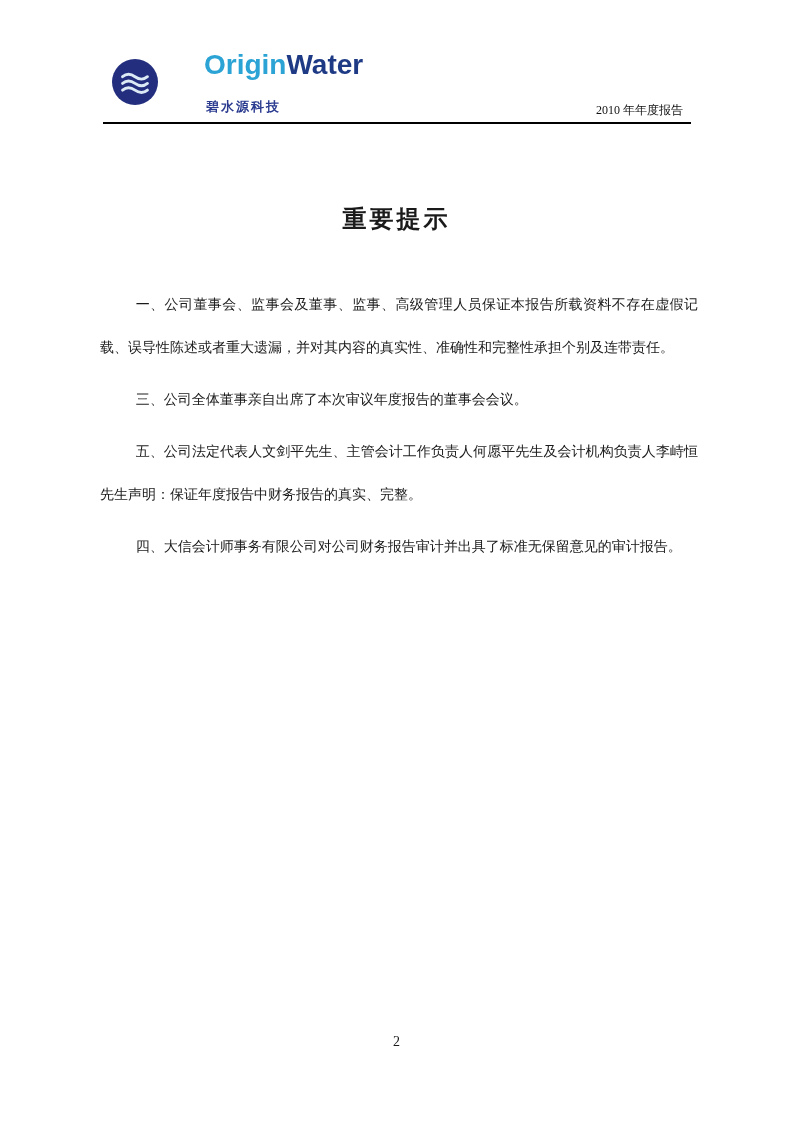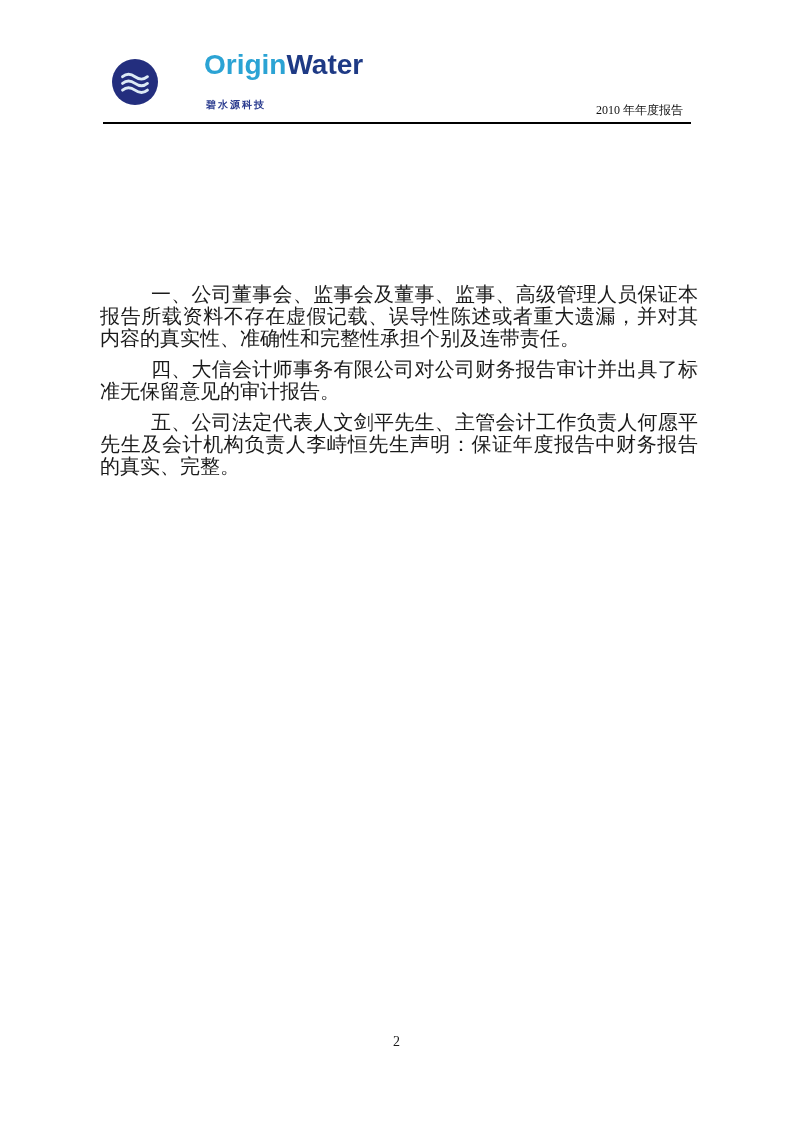--- a/index.html
+++ b/index.html
@@ -36,21 +36,21 @@
     white-space: nowrap;
     margin-left: 41px;
   }
   .brand-origin { font-weight: 700; }
   .brand-water  { font-weight: 600; }
   .brand-subtitle {
     position: absolute;
     left: 206px;
     top: 98px;
     font-family: Liberation Serif, serif;
-    font-size: 10px;
+    font-size: 13px;
     font-weight: 600;
     letter-spacing: 2px;
     white-space: nowrap;
   }
   .report-label {
     position: absolute;
     right: 110px;
     top: 102px;
     font-size: 12px;
     color: #111111;
@@ -74,22 +74,22 @@
     text-align: center;
     font-size: 24px;
     font-weight: 700;
     letter-spacing: 3px;
   }
   .body-text {
     position: absolute;
     left: 100px;
     top: 283px;
     width: 598px;
-    font-size: 20px;
-    line-height: 22px;
+    font-size: 14px;
+    line-height: 43px;
   }
   .body-text p {
     margin: 0 0 9px 0;
     text-indent: 2.55em;
     text-align: justify;
   }
 
   
   .page-number {
     position: absolute;
@@ -117,22 +117,24 @@
   <div class="brand-text">
     <span class="brand-origin" style="color:#2ba3d4">Origin</span><span class="brand-water" style="color:#1e3a85">Water</span>
   </div>
 
   <div class="brand-subtitle" style="color:#2a3b8f">碧水源科技</div>
 
   <div class="report-label">2010 年年度报告</div>
 
   <div class="header-rule"></div>
 
+  <div class="doc-title">重要提示</div>
 
   <div class="body-text">
     <p>一、公司董事会、监事会及董事、监事、高级管理人员保证本报告所载资料不存在虚假记载、误导性陈述或者重大遗漏，并对其内容的真实性、准确性和完整性承担个别及连带责任。</p>
+    <p>三、公司全体董事亲自出席了本次审议年度报告的董事会会议。</p>
+    <p>五、公司法定代表人文剑平先生、主管会计工作负责人何愿平先生及会计机构负责人李峙恒先生声明：保证年度报告中财务报告的真实、完整。</p>
     <p>四、大信会计师事务有限公司对公司财务报告审计并出具了标准无保留意见的审计报告。</p>
-    <p>五、公司法定代表人文剑平先生、主管会计工作负责人何愿平先生及会计机构负责人李峙恒先生声明：保证年度报告中财务报告的真实、完整。</p>
   </div>
 
   <div class="page-number">2</div>
 
 </div>
 
 </body></html>

